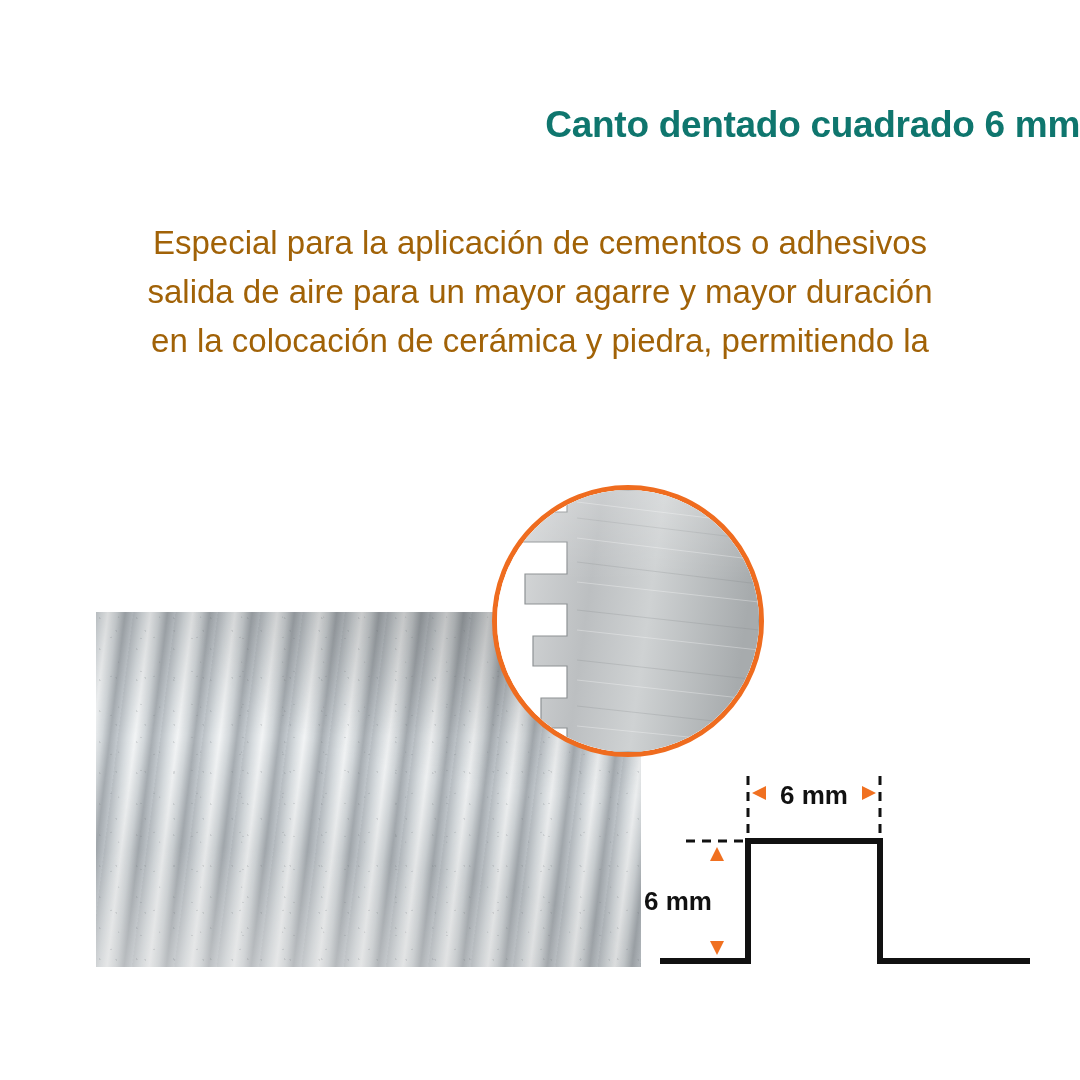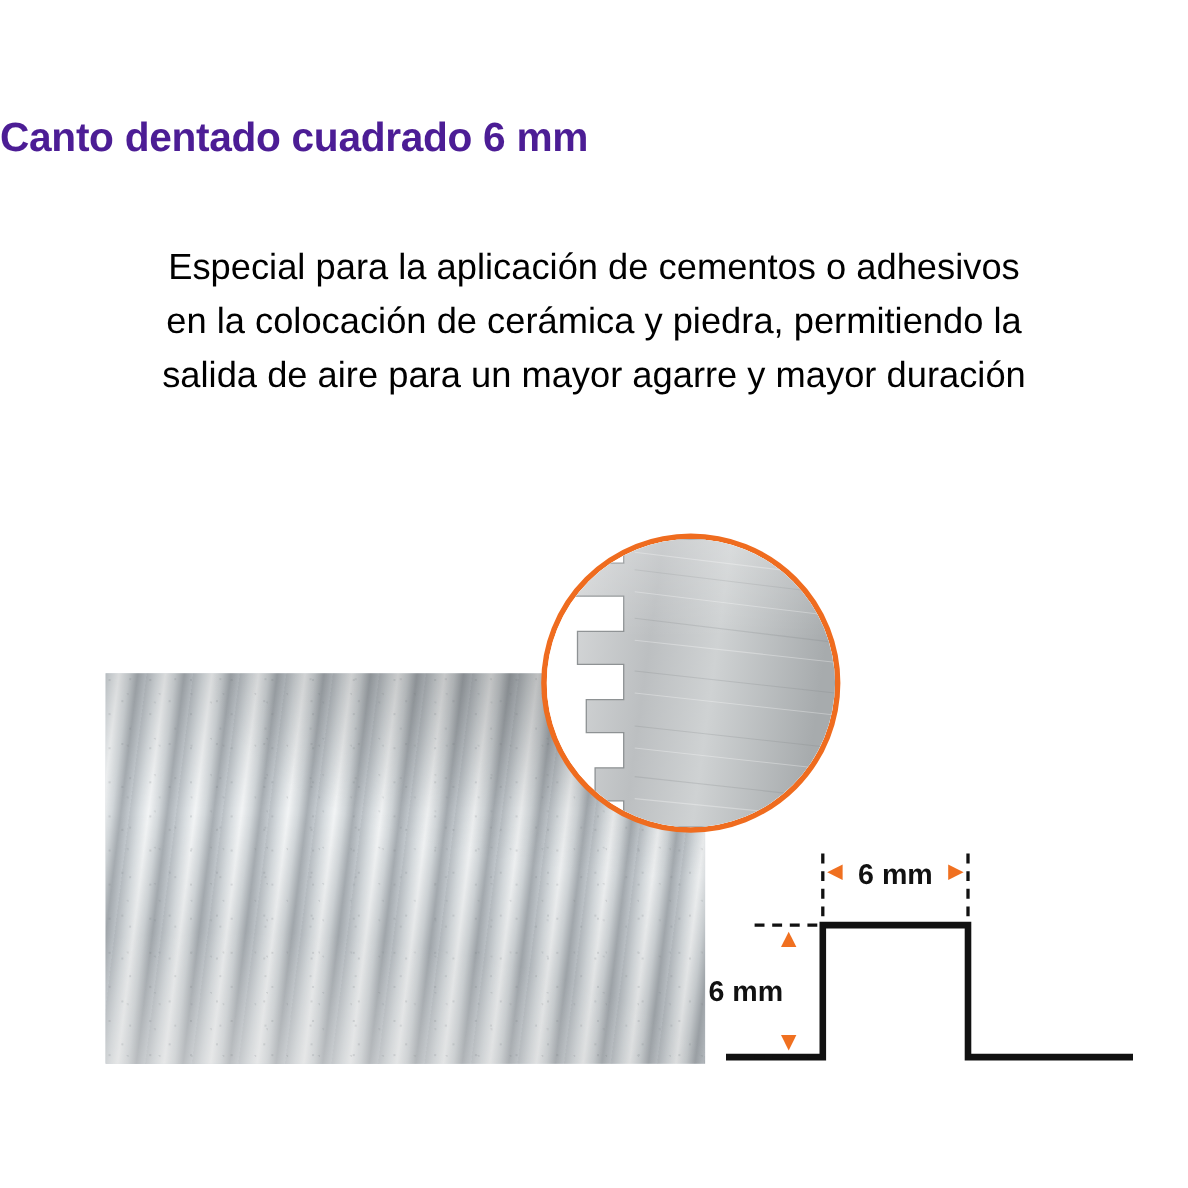--- a/index.html
+++ b/index.html
@@ -15,36 +15,36 @@
     position: relative;
     overflow: hidden;
   }
 
   
   .title {
     position: absolute;
     top: 104px;
     left: 0;
     width: 1080px;
-    text-align: left;
+    text-align: right;
     font-size: 37px;
     font-weight: bold;
     letter-spacing: -0.3px;
-    color: #4c1d95;
+    color: #0f766e;
   }
   .subtitle {
     position: absolute;
     top: 218px;
     left: 70px;
     width: 940px;
     text-align: center;
     font-size: 33px;
     line-height: 49px;
     font-weight: 400;
-    color: #000000;
+    color: #a16207;
   }
 
   
   .photo {
     position: absolute;
     left: 96px;
     top: 612px;
     width: 545px;
     height: 355px;
     overflow: hidden;
@@ -117,22 +117,22 @@
     height: 250px;
   }
 </style>
 </head>
 <body>
 
 <div class="title">Canto dentado cuadrado 6 mm</div>
 
 <div class="subtitle">
   <div>Especial para la aplicación de cementos o adhesivos</div>
+  <div>salida de aire para un mayor agarre y mayor duración</div>
   <div>en la colocación de cerámica y piedra, permitiendo la</div>
-  <div>salida de aire para un mayor agarre y mayor duración</div>
 </div>
 
 <div class="photo">
   <div class="ridges"></div>
   <div class="curve-shade"></div>
   <div class="speckle"></div>
 </div>
 
 <div class="magnifier">
   <svg class="blade" viewBox="0 0 262 262" xmlns="http://www.w3.org/2000/svg">

